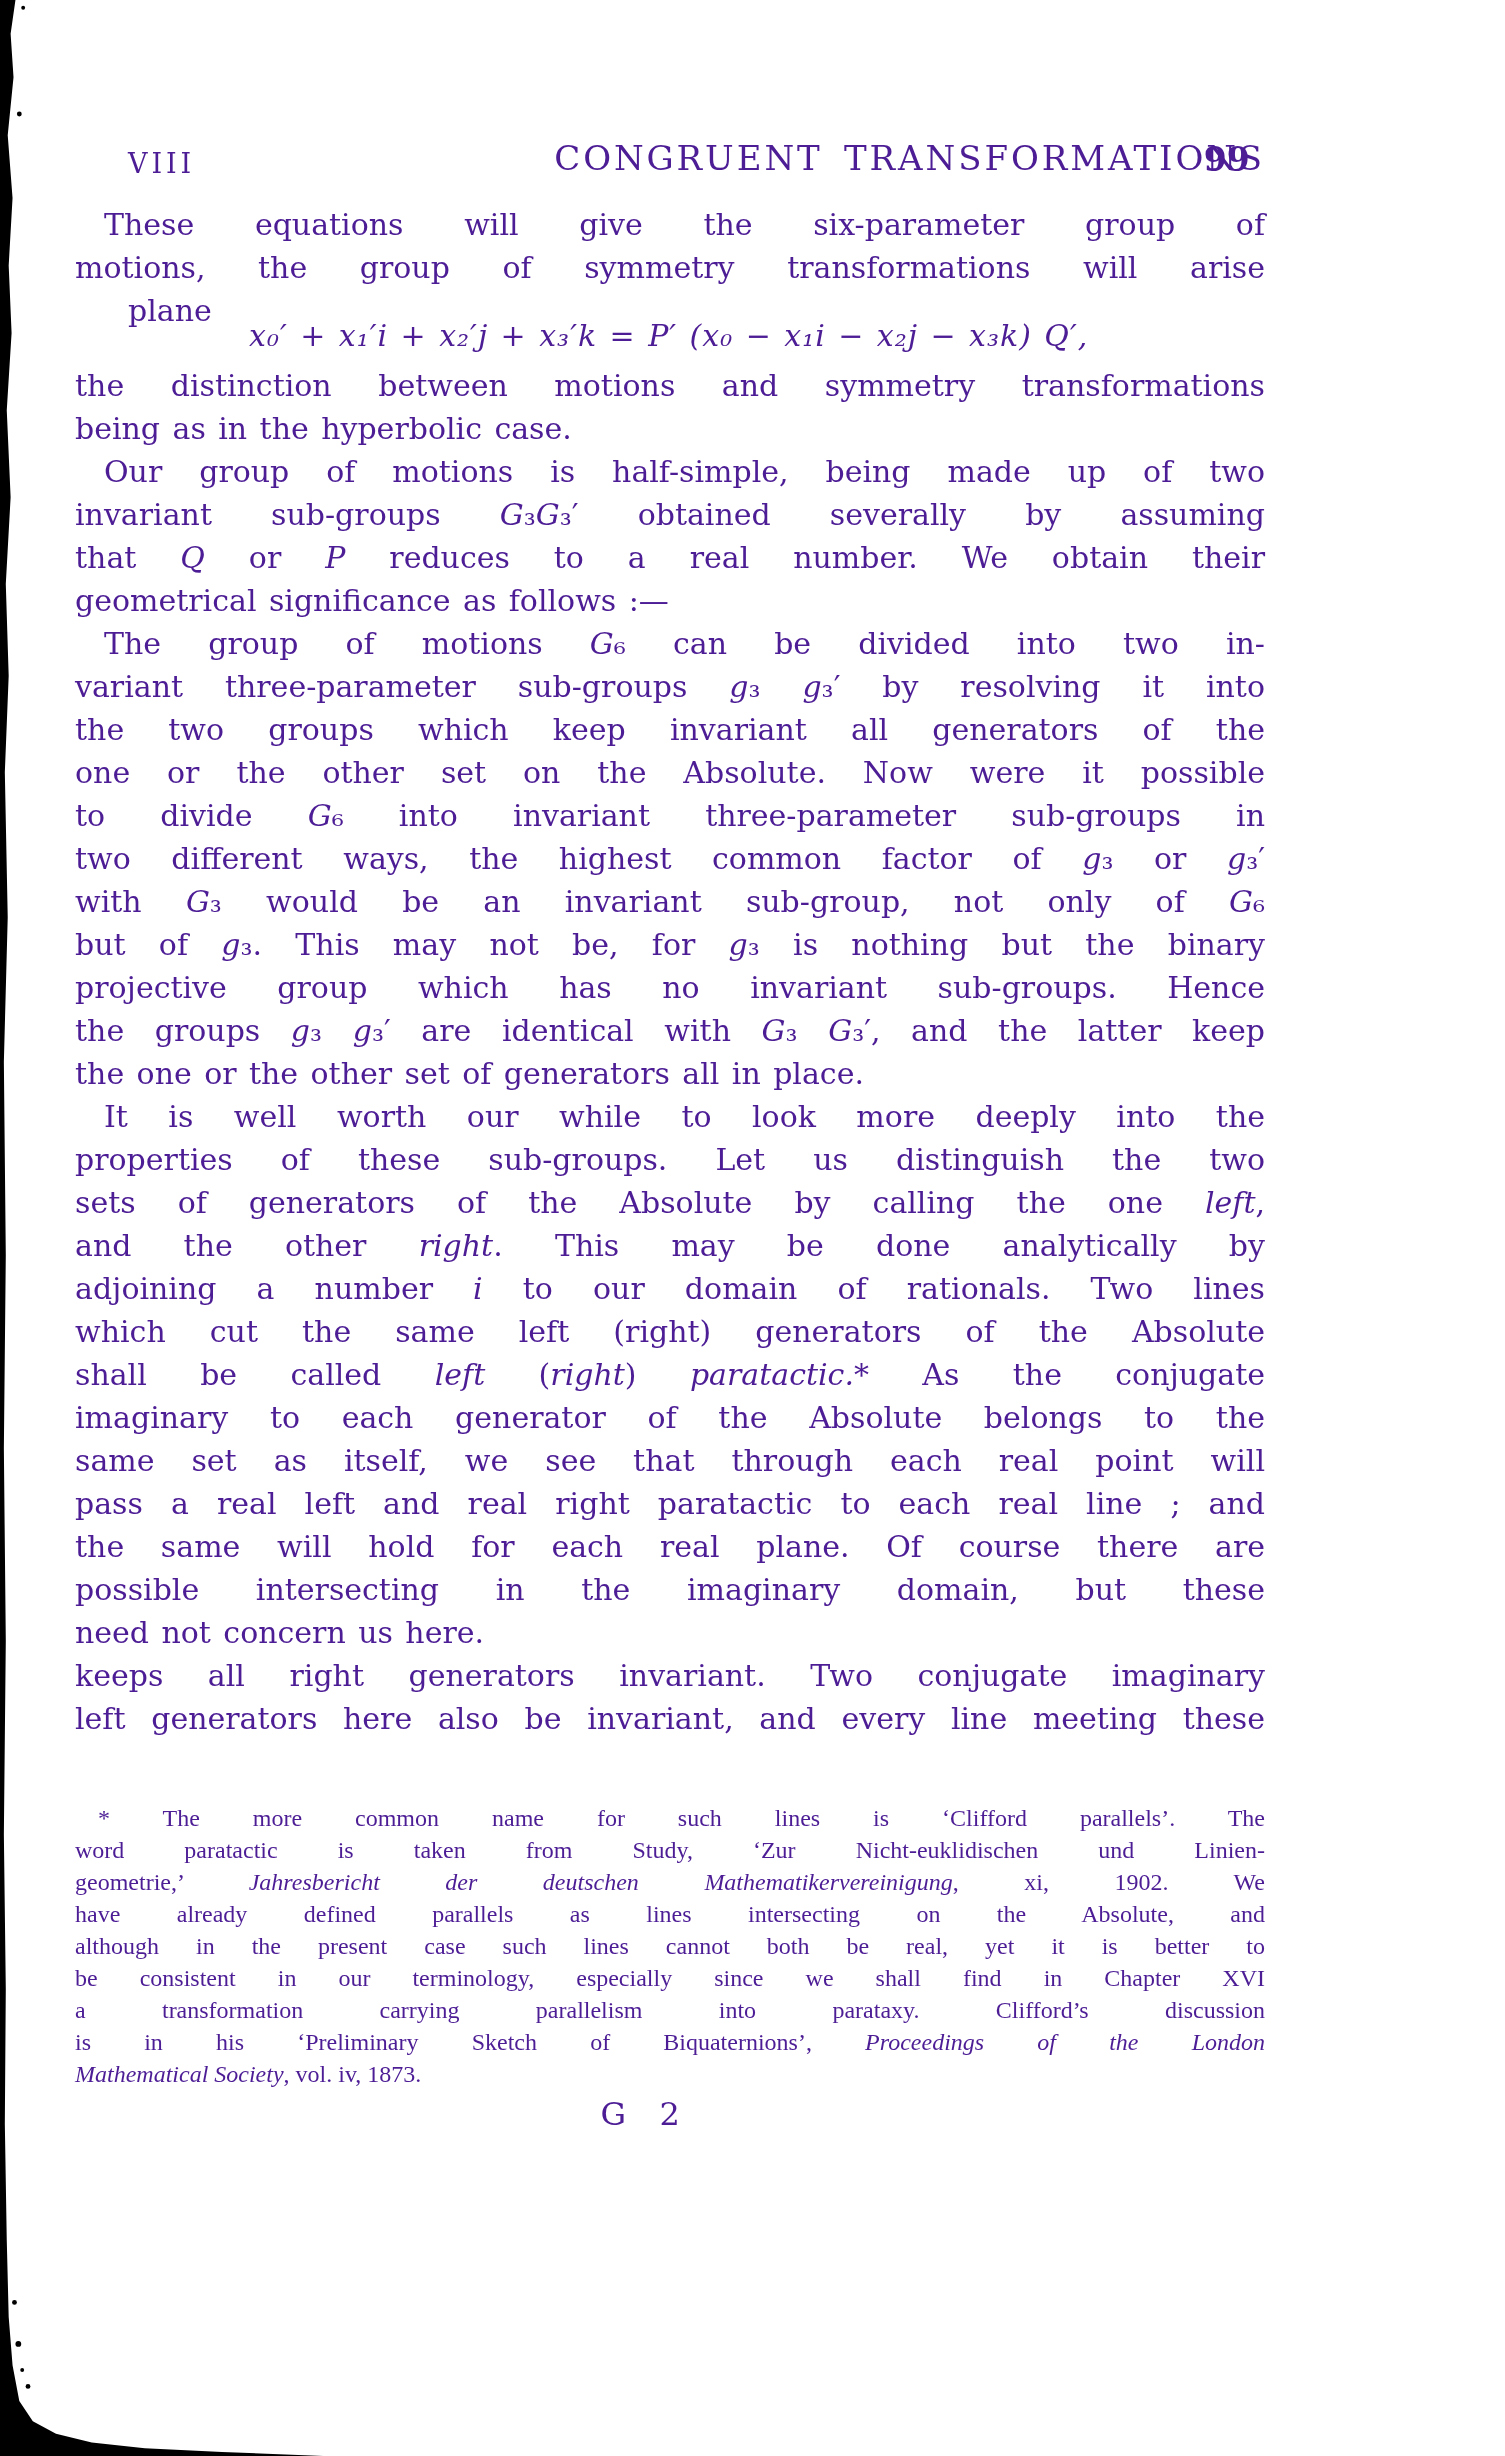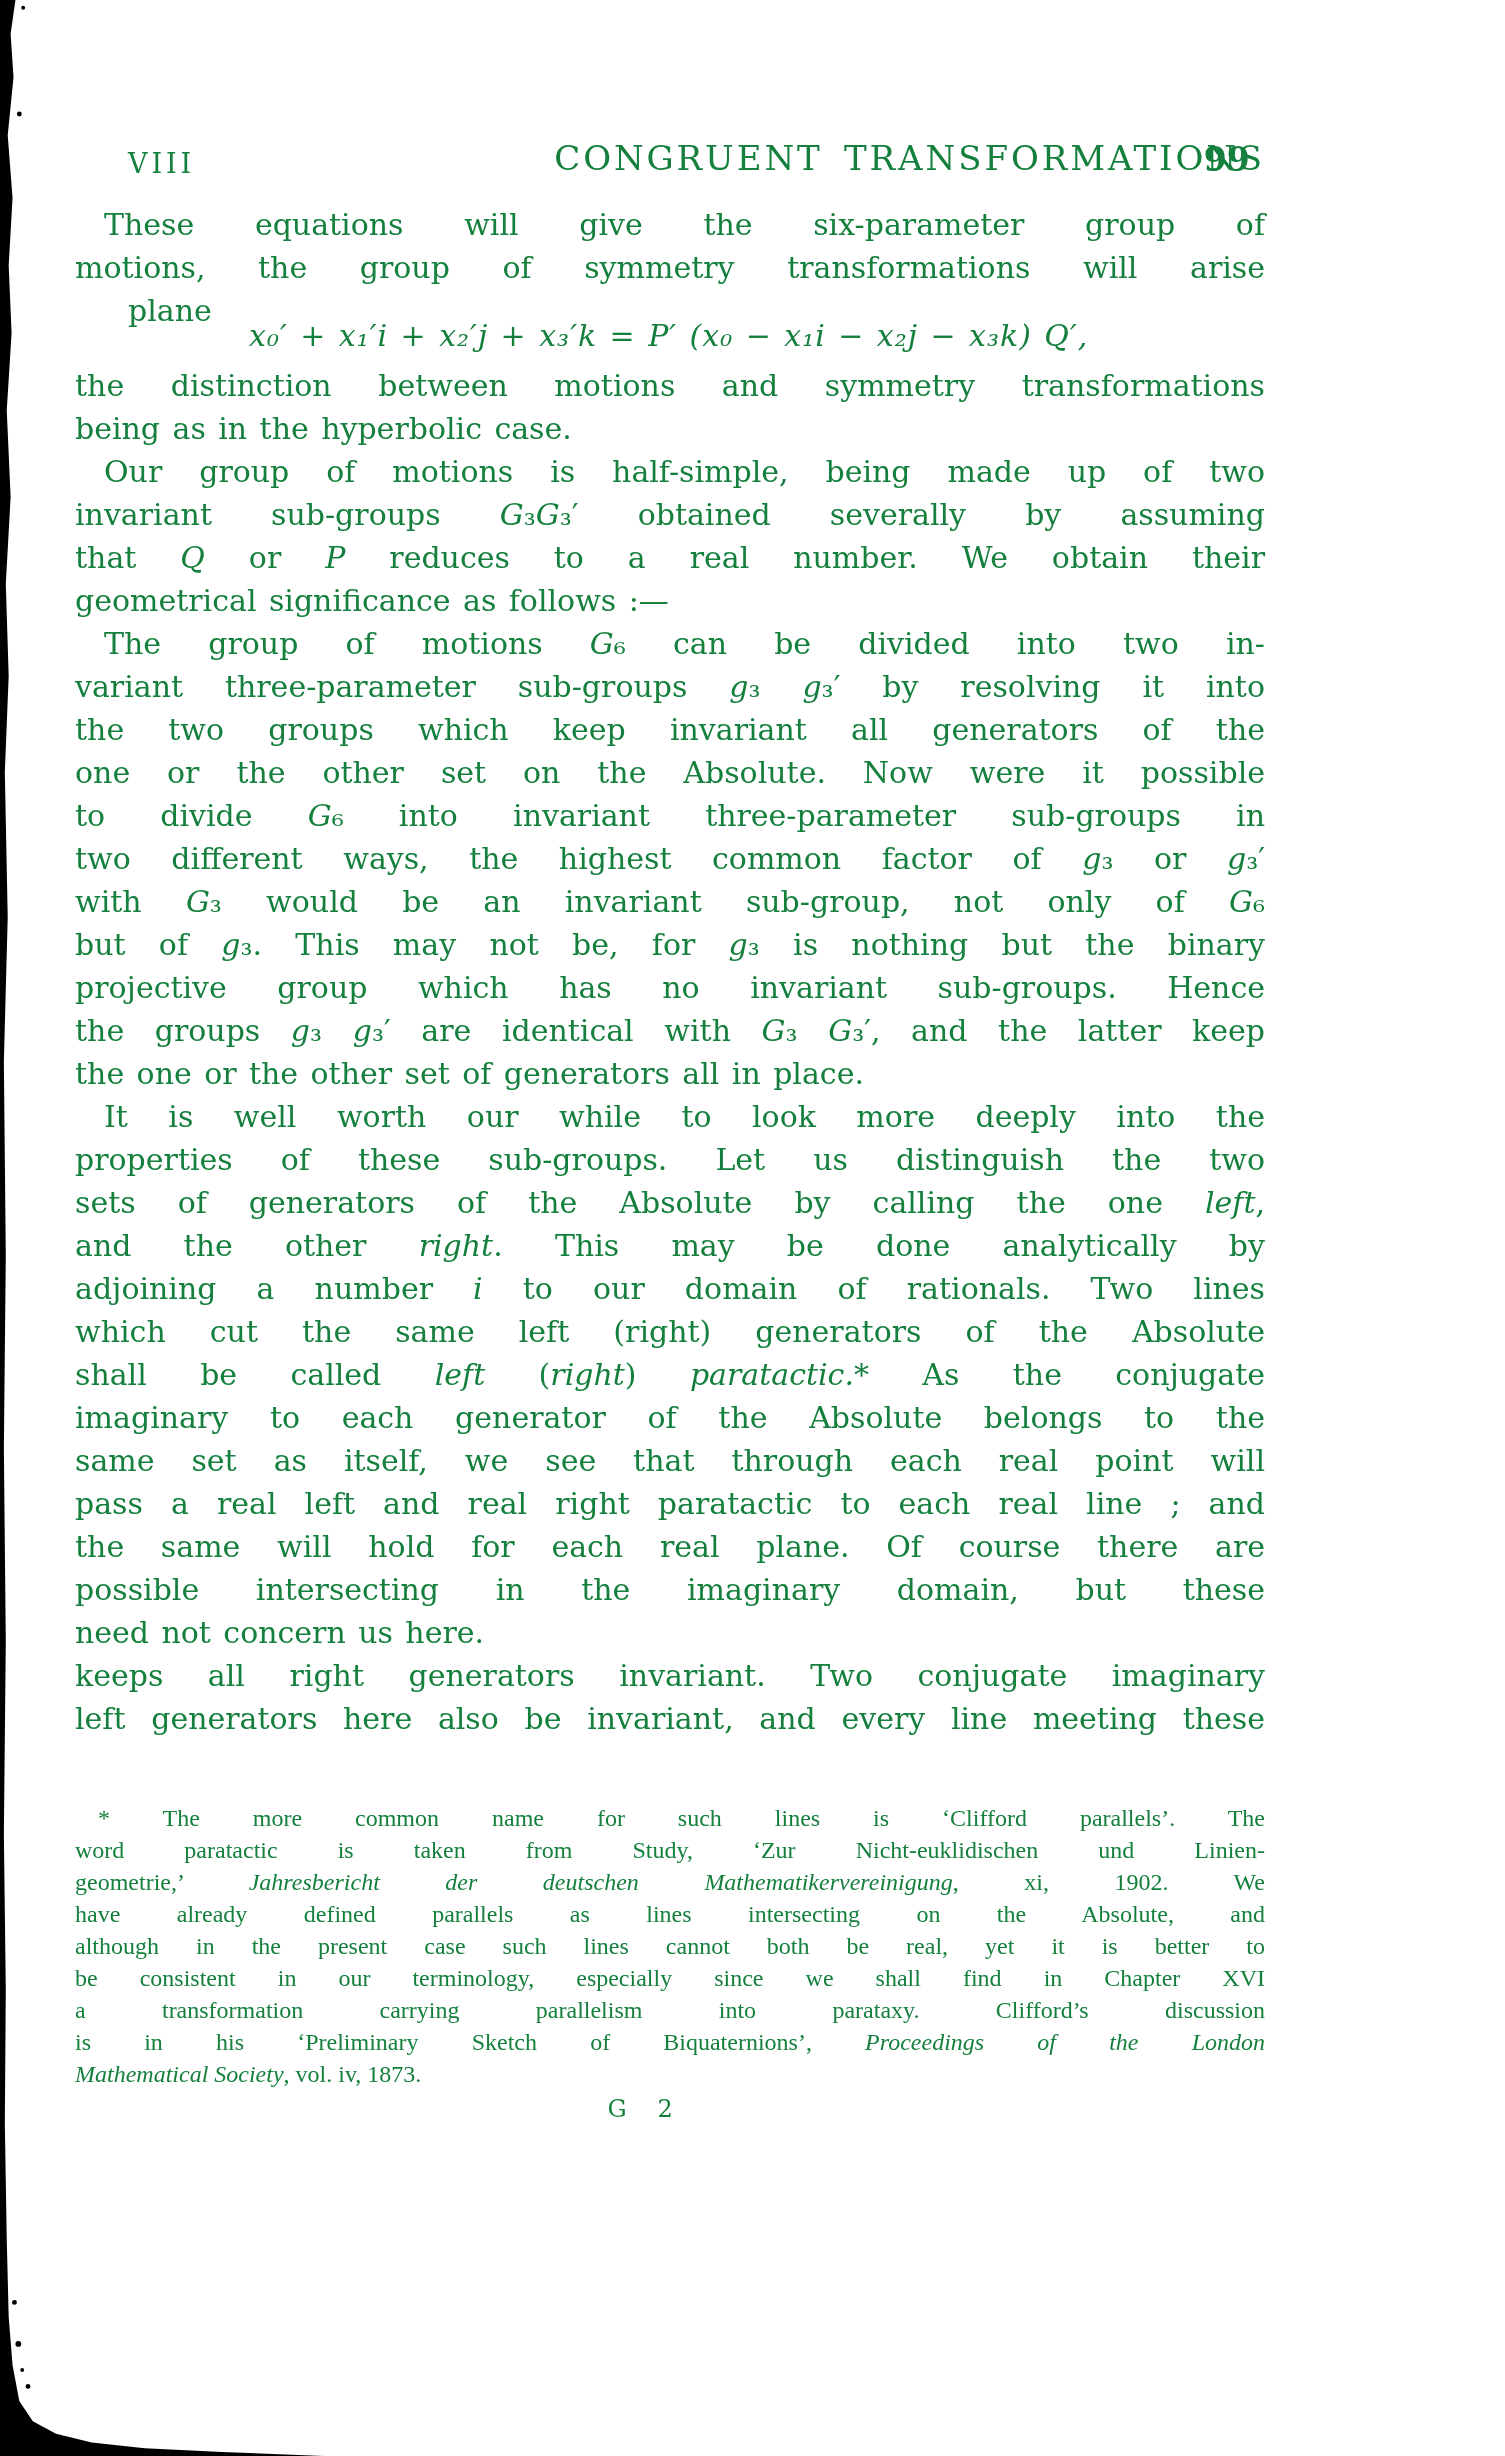--- a/index.html
+++ b/index.html
@@ -2,21 +2,21 @@
 <html><head>
 <meta charset="utf-8">
 <style>
   html,body{margin:0;padding:0;background:#9a9a9a;}
   .page{
     position:relative;
     width:1505px;height:2456px;
     background:#ffffff;
     overflow:hidden;
     font-family:"DejaVu Serif","Liberation Serif",serif;
-    color:#15803d;
+    color:#4c1d95;
   }
   .scan-artifact{position:absolute;left:0;top:0;z-index:5;pointer-events:none;}
   .content{position:absolute;left:0;top:0;width:1505px;height:2456px;z-index:2;}
 
   
   .running-head{
     position:absolute;left:75px;top:138px;width:1190px;height:46px;
   }
   .chapter-num{
     position:absolute;left:53px;top:9.7px;
@@ -56,21 +56,21 @@
     position:absolute;left:75px;top:1802px;width:1190px;
     font-size:24px;line-height:32px;
   }
   .footnote .line{text-align:justify;text-align-last:justify;font-family:Liberation Serif, serif;}
   .footnote .line.noj{text-align:left;text-align-last:auto;}
   .footnote .line.ind{padding-left:23px;}
 
   
   .signature{
     position:absolute;left:75px;top:2095px;width:1190px;
-    text-align:center;font-size:24px;letter-spacing:11.6px;
+    text-align:center;font-size:32px;letter-spacing:11.6px;
     transform:translateX(-24px);
   }
 </style>
 </head>
 <body>
 
 <div class="page">
 
   <svg class="scan-artifact" width="1505" height="2456" viewBox="0 0 1559 2544">
     <path fill="#000000" d="

